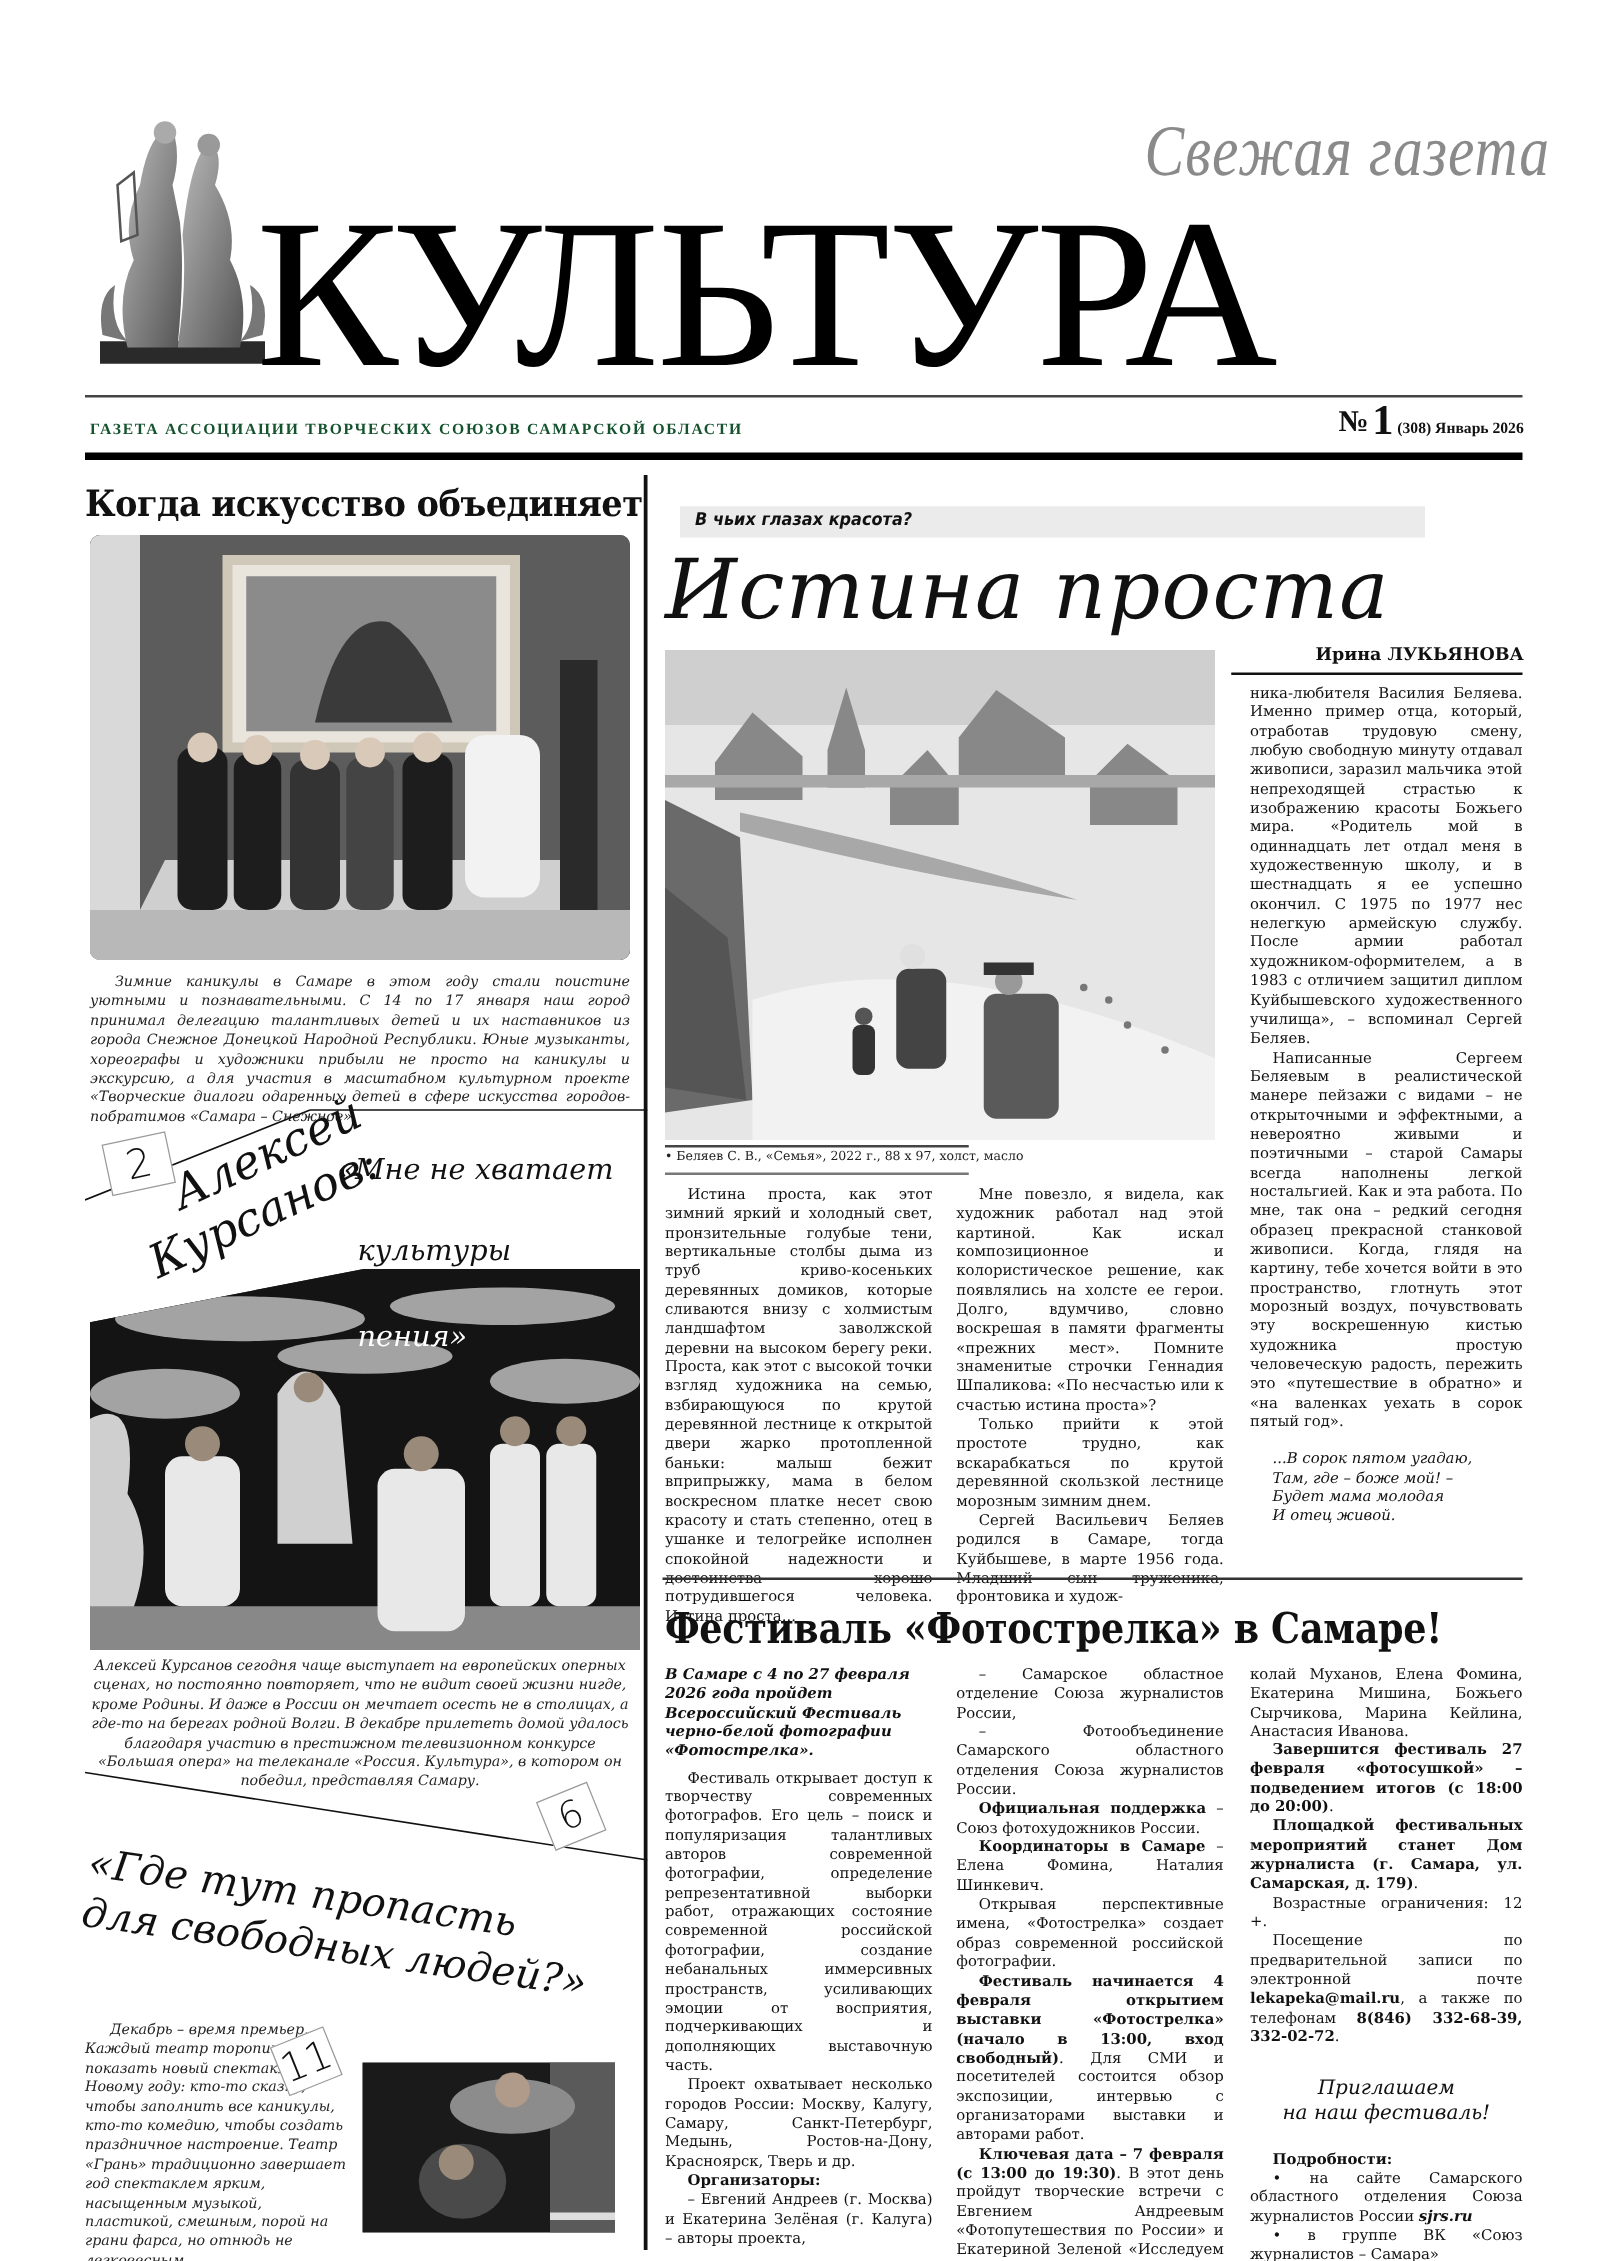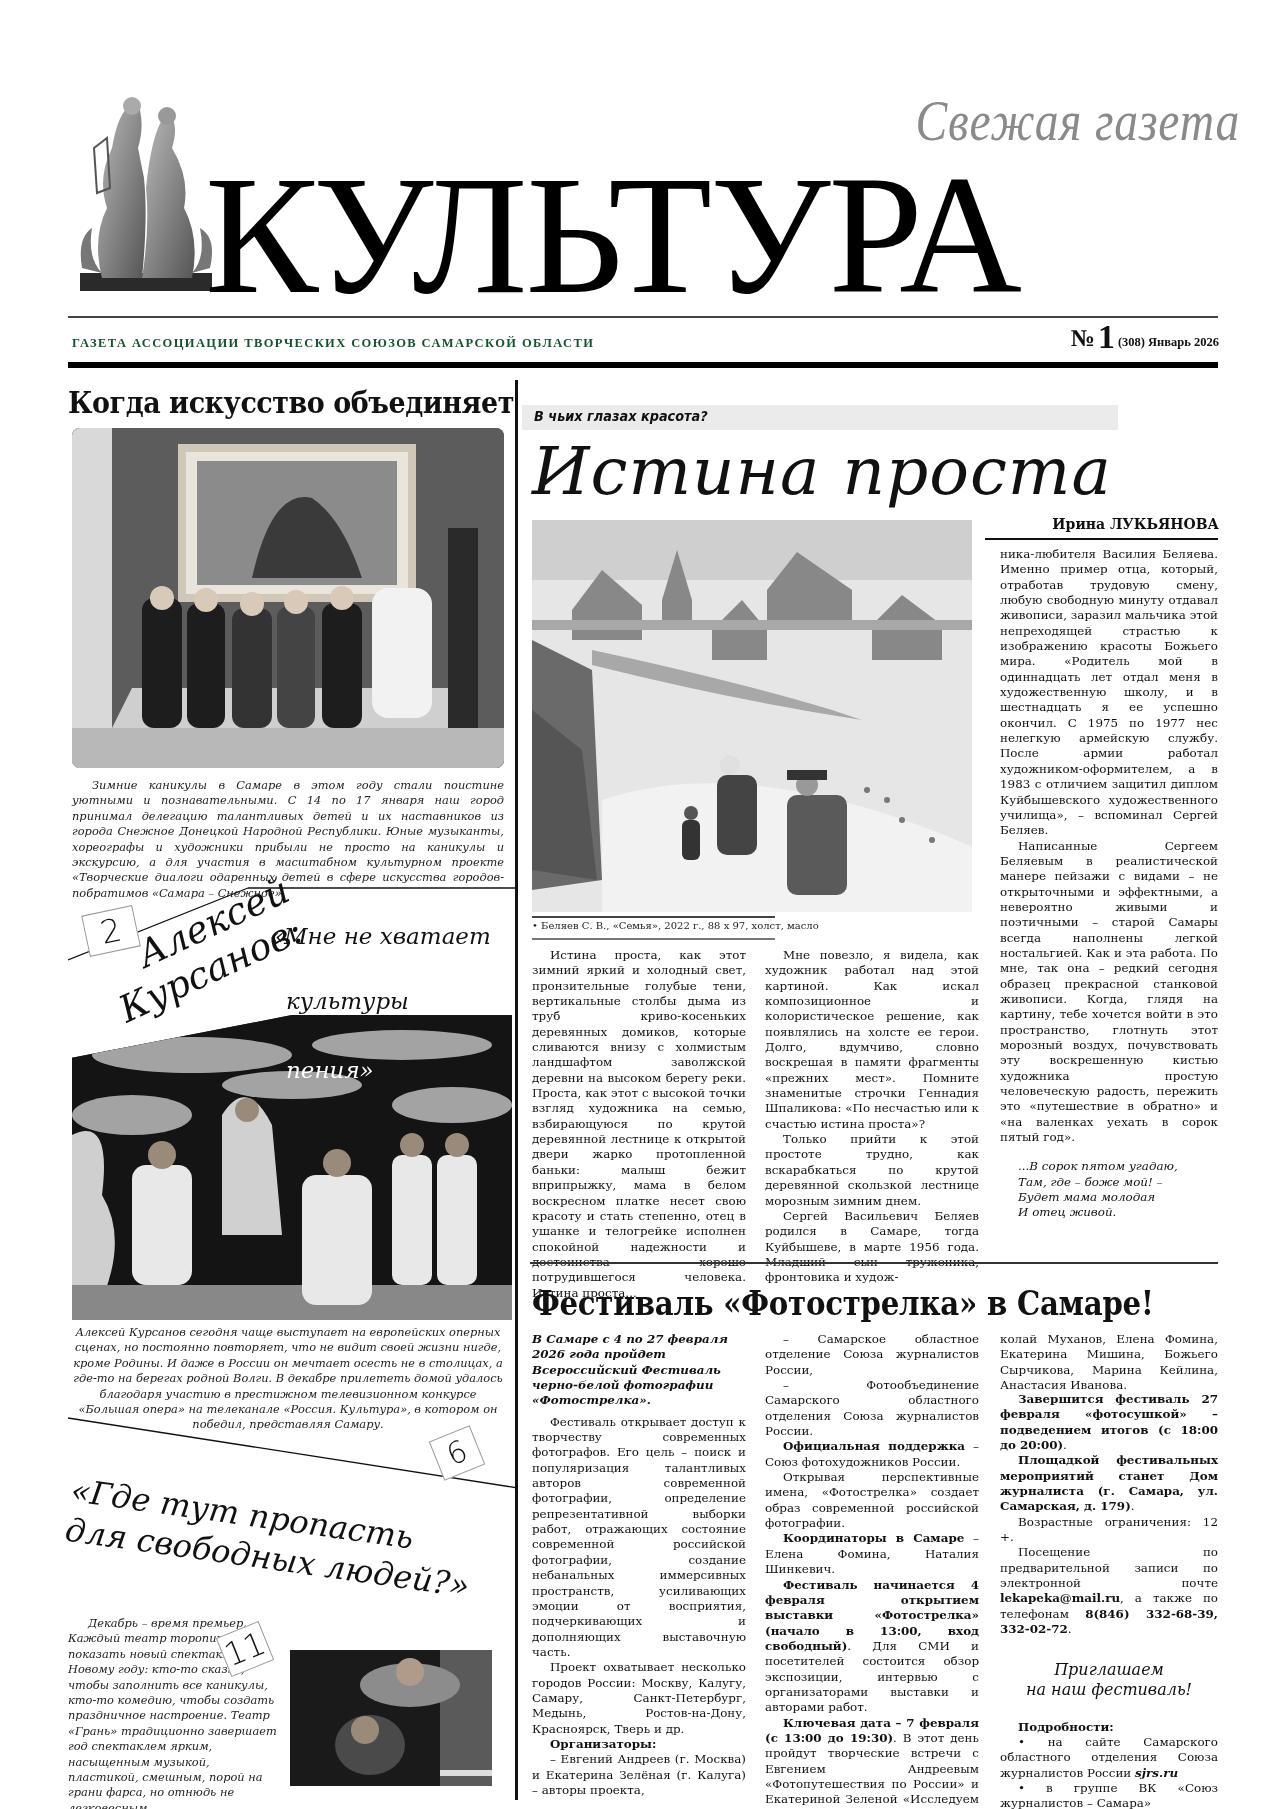--- a/index.html
+++ b/index.html
@@ -27,21 +27,21 @@
   .kurs-name { left:95px; top:955px; font-family:"DejaVu Serif", serif; font-style:italic; font-size:37px; line-height:42px; transform:rotate(-25deg); transform-origin:left top; white-space:nowrap; }
   .kurs-quote { left:270px; top:922px; font-family:"DejaVu Serif", serif; font-style:italic; font-size:23px; line-height:29px; color:#111; }
   .photo2 { left:72px; top:1015px; width:440px; height:305px; background:#333; overflow:hidden; }
   .cap2 { left:72px; top:1325px; width:432px; text-align:center; font-size:11.4px; line-height:15.4px; }
   .num6 { left:435px; top:1432px; width:42px; height:40px; font-size:30px; line-height:40px; transform:rotate(-22deg); }
   .gde { left:74px; top:1470px; font-family:"DejaVu Serif", serif; font-style:italic; font-size:32px; line-height:40px; transform:rotate(8deg); transform-origin:left top; white-space:nowrap; }
   .cap3 { left:68px; top:1616px; width:210px; text-align:left; font-size:11.4px; line-height:15.4px; }
   .num11 { left:222px; top:1628px; width:44px; height:40px; font-size:32px; line-height:40px; transform:rotate(-22deg); }
   .photo3 { left:290px; top:1650px; width:202px; height:136px; background:#222; overflow:hidden; }
   
-  .kicker { left:522px; top:405px; width:596px; height:25px; background:#ebebeb; }
+  .kicker { left:544px; top:405px; width:596px; height:25px; background:#ebebeb; }
   .kicker span { position:absolute; left:12px; top:3px; font-family:"DejaVu Sans", sans-serif; font-style:italic; font-weight:bold; font-size:14px; color:#111; transform:scaleX(0.92); transform-origin:left; }
   .h-main { left:532px; top:432px; font-family:"DejaVu Serif", serif; font-style:italic; font-size:66px; line-height:80px; letter-spacing:1px; white-space:nowrap; }
   .byline { right:60px; top:516px; font-family:"DejaVu Serif", serif; font-weight:bold; font-size:14px; }
   .byline-rule { left:985px; top:538px; width:233px; height:2px; background:#111; }
   .painting { left:532px; top:520px; width:448px; height:392px; background:#d8d8d8; overflow:hidden; }
   .pcap-rule-t { left:532px; top:916px; width:243px; height:2px; background:#444; }
   .pcap { left:532px; top:920px; font-family:"DejaVu Serif", serif; font-size:10px; color:#222; white-space:nowrap; }
   .pcap-rule-b { left:532px; top:938px; width:243px; height:2px; background:#777; }
   .body { font-family:"DejaVu Serif", serif; font-size:11.9px; line-height:15.35px; color:#111; text-align:justify; }
   .body p { margin:0; text-indent:18px; }
@@ -266,22 +266,22 @@
   <p class="lead">В Самаре с 4 по 27 февраля 2026 года пройдет Всероссийский Фестиваль черно-белой фотографии «Фотострелка».</p>
   <p>Фестиваль открывает доступ к творчеству современных фотографов. Его цель – поиск и популяризация талантливых авторов современной фотографии, определение репрезентативной выборки работ, отражающих состояние современной российской фотографии, создание небанальных иммерсивных пространств, усиливающих эмоции от восприятия, подчеркивающих и дополняющих выставочную часть.</p>
   <p>Проект охватывает несколько городов России: Москву, Калугу, Самару, Санкт-Петербург, Медынь, Ростов-на-Дону, Красноярск, Тверь и др.</p>
   <p><b>Организаторы:</b></p>
   <p>– Евгений Андреев (г. Москва) и Екатерина Зелёная (г. Калуга) – авторы проекта,</p>
 </div>
 <div class="abs body f2">
   <p>– Самарское областное отделение Союза журналистов России,</p>
   <p>– Фотообъединение Самарского областного отделения Союза журналистов России.</p>
   <p><b>Официальная поддержка</b><span> – Союз фотохудожников России.</span></p>
+  <p><b>Координаторы в Самаре</b><span> – Елена Фомина, Наталия Шинкевич.</span></p>
   <p>Открывая перспективные имена, «Фотострелка» создает образ современной российской фотографии.</p>
-  <p><b>Координаторы в Самаре</b><span> – Елена Фомина, Наталия Шинкевич.</span></p>
   <p><b>Фестиваль начинается 4 февраля открытием выставки «Фотострелка» (начало в 13:00, вход свободный)</b><span>. Для СМИ и посетителей состоится обзор экспозиции, интервью с организаторами выставки и авторами работ.</span></p>
   <p><b>Ключевая дата – 7 февраля (с 13:00 до 19:30)</b><span>. В этот день пройдут творческие встречи с Евгением Андреевым «Фотопутешествия по России» и Екатериной Зеленой «Исследуем границы фотографии». В спикерской части выступят Ни-</span></p>
 </div>
 <div class="abs body f3" style="top:1392px;">
   <p><b>Завершится фестиваль 27 февраля «фотосушкой» – подведением итогов (с 18:00 до 20:00)</b><span>.</span></p>
   <p><b>Площадкой фестивальных мероприятий станет Дом журналиста (г. Самара, ул. Самарская, д. 179)</b><span>.</span></p>
   <p>Возрастные ограничения: 12 +.</p>
   <p><span>Посещение по предварительной записи по электронной почте </span><b>lekapeka@mail.ru</b><span>, а также по телефонам </span><b>8(846) 332-68-39, 332-02-72</b><span>.</span></p>
   <p class="invite"><span>Приглашаем</span><br><span>на наш фестиваль!</span></p>
   <p><b>Подробности:</b></p>

